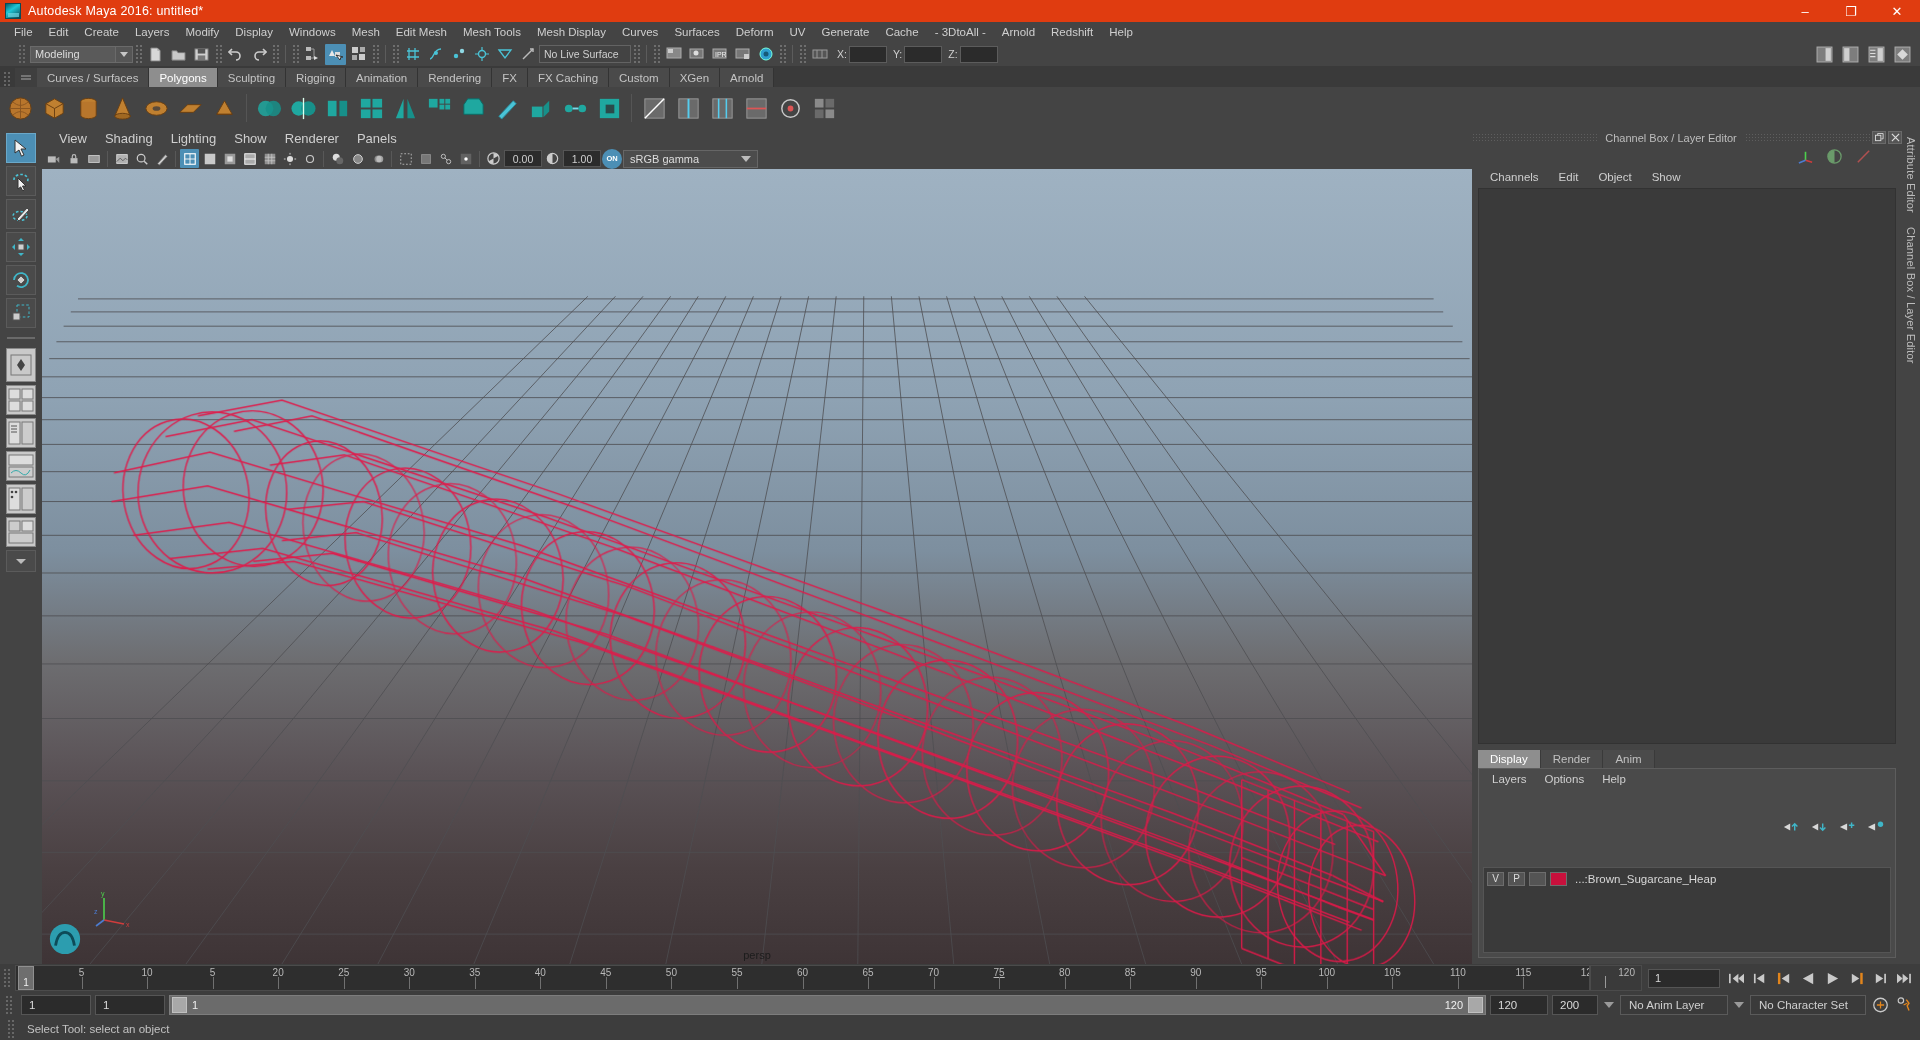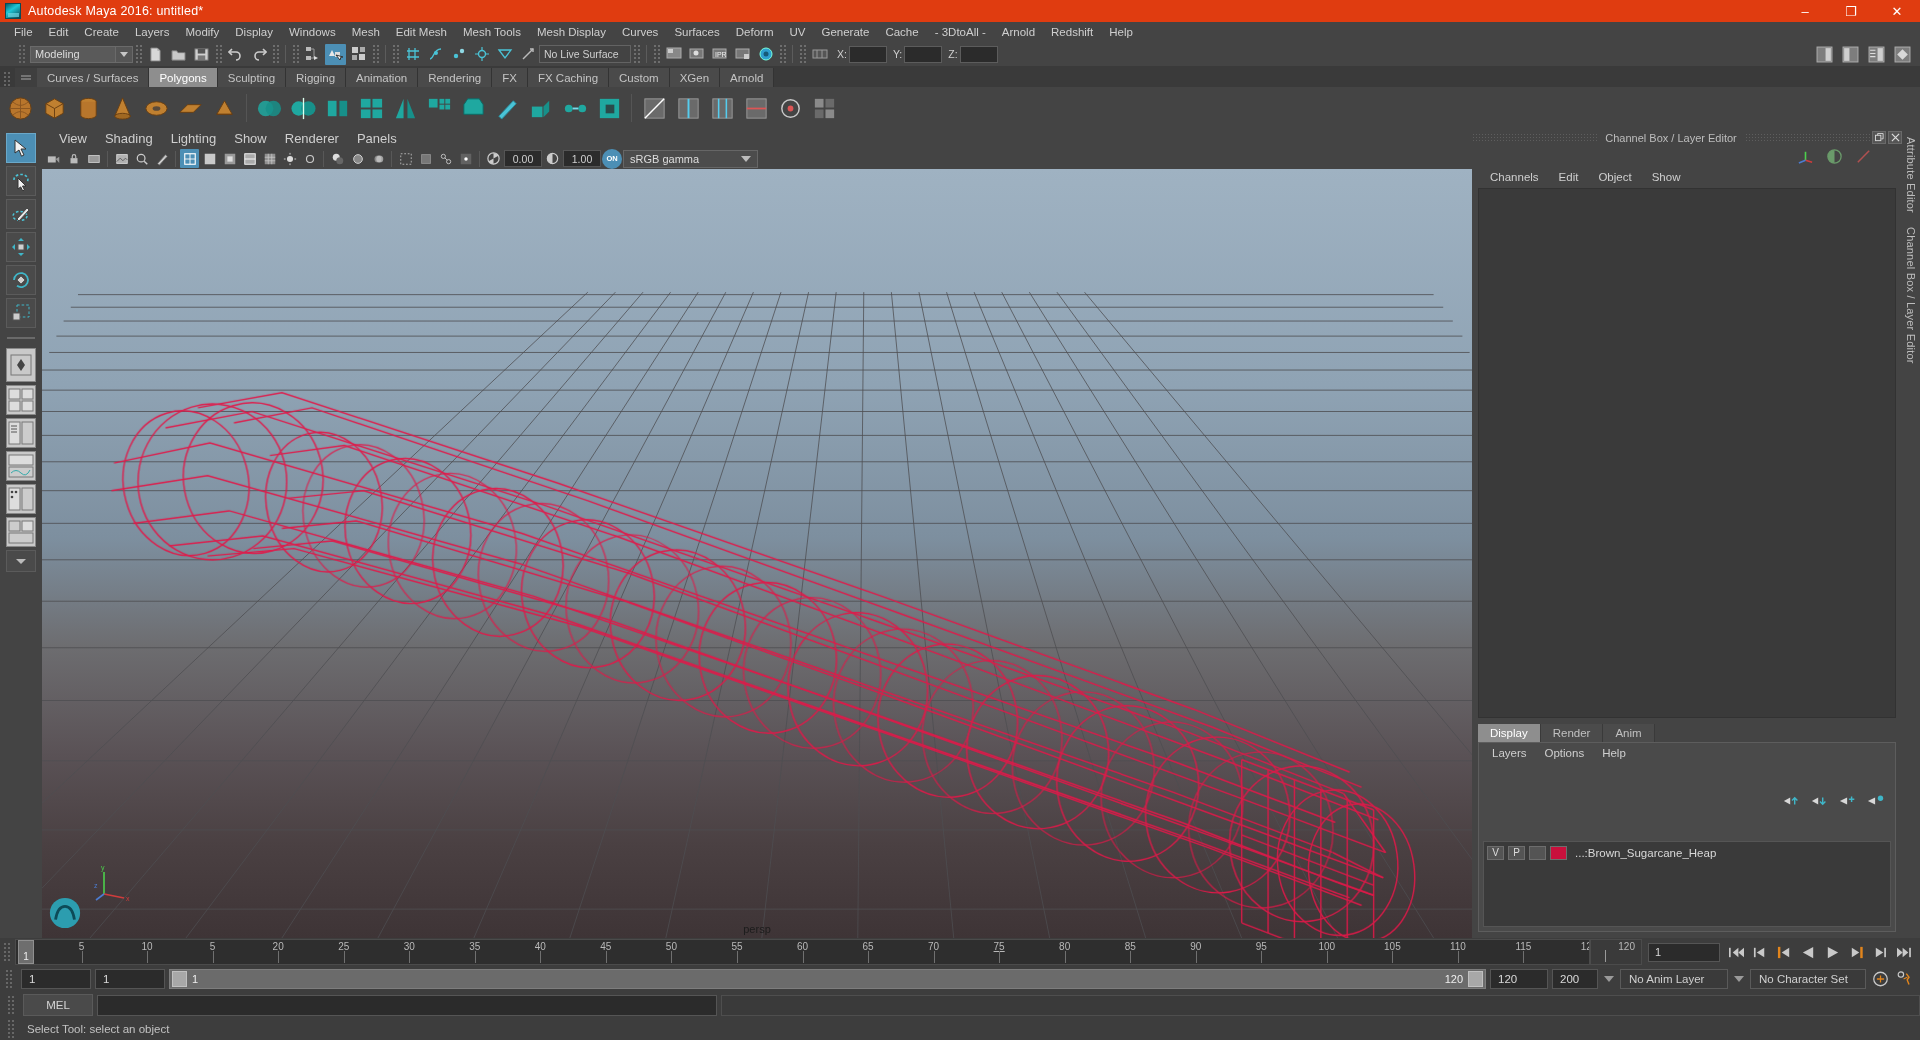--- a/index.html
+++ b/index.html
@@ -1138,25 +1138,19 @@
       </div>
     <div class="pbtn" style="margin-right:4px">
       <svg width="19" height="18" viewBox="0 0 20 20">
           <circle cx="6" cy="5" r="3" fill="none" stroke="#c9c9c9" stroke-width="1.3"></circle>
           <path d="M12 4l3 4-2 3 2 5" stroke="#e2851c" stroke-width="1.6" fill="none"></path>
           <path d="M13 8l-4 2" stroke="#e2851c" stroke-width="1.4"></path>
         </svg>
       </div>
   </div>
 
-  <div class="cmdline">
-    <div class="grip"></div>
-    <div class="melbtn">MEL</div>
-    <div class="cmdin"></div>
-    <div class="cmdout"></div>
-  </div>
 
   <div class="helpline">
     <div class="grip"></div>
     <div class="helptxt">Select Tool: select an object</div>
   </div>
 
 </div>
 
 </body></html>

